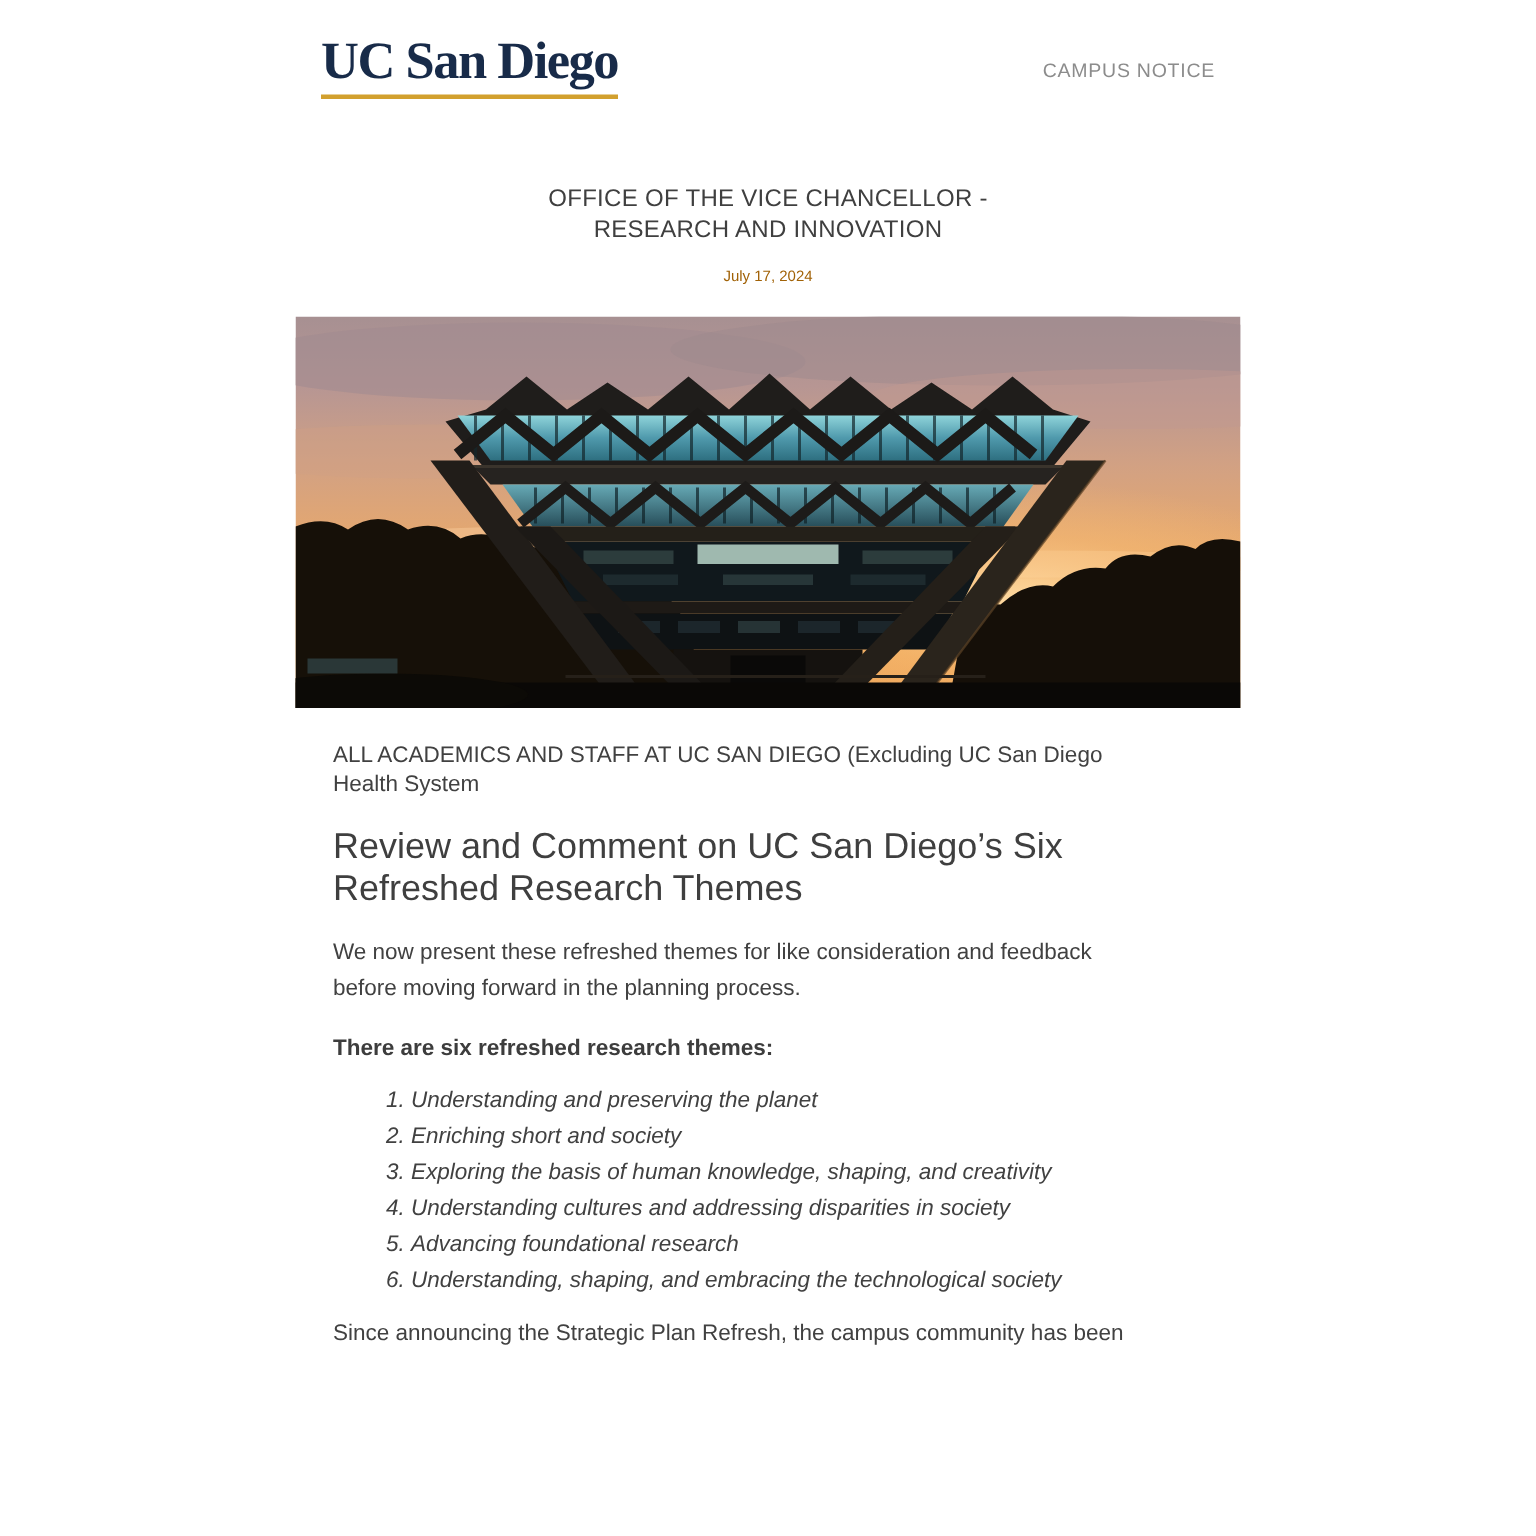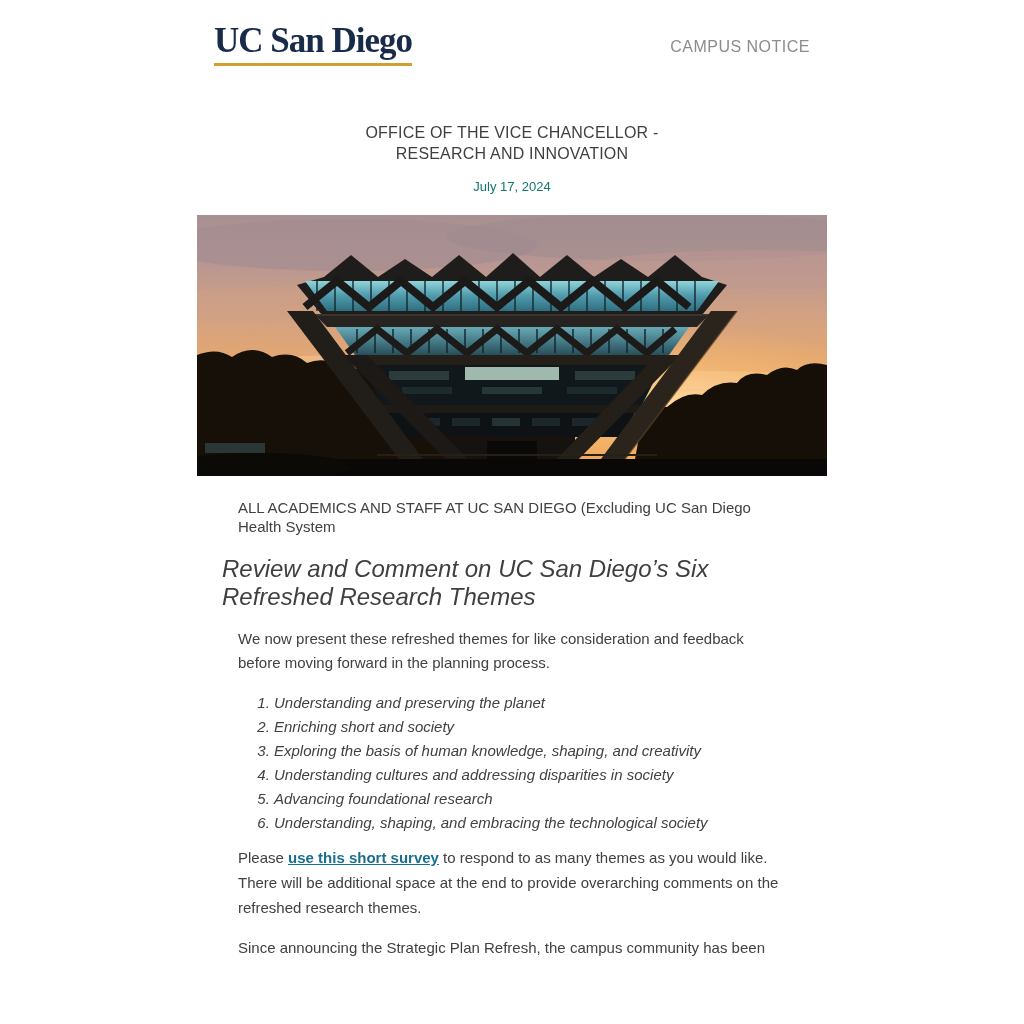--- a/index.html
+++ b/index.html
@@ -13,35 +13,35 @@
     font-family:"Liberation Sans", sans-serif;color:var(--text);
   }
   .email{width:630px;margin:0 auto;}
   
   .hdr{display:flex;justify-content:space-between;align-items:center;padding:22px 17px 0 17px;}
   .logo{
     font-family:"Liberation Serif", serif;font-weight:bold;font-size:35px;line-height:38px;
     color:var(--navy);letter-spacing:-1px;
     border-bottom:3px solid var(--gold);padding-bottom:3px;display:inline-block;
   }
-  .notice{font-size:16px;color:var(--muted);letter-spacing:.5px;margin-top:5px;font-weight:400;}
+  .notice{font-size:13px;color:var(--muted);letter-spacing:.5px;margin-top:5px;font-weight:400;}
   
   .mast{ text-align:center;margin-top:56px;}
   .office{font-size:16px;line-height:21px;color:var(--heading);white-space:pre-line;letter-spacing:.2px;}
-  .date{font-size:13px;color:#0f766e;margin-top:15px;}
+  .date{font-size:10px;color:#a16207;margin-top:15px;}
   
   .hero{margin:21px 0 0 0;width:630px;height:261px;display:block;}
   .hero svg{display:block;}
   
   .article{padding:0 25px;}
-  p{margin:16px;font-size:15px;line-height:24px;color:var(--text);}
+  p{margin:0;font-size:15px;line-height:24px;color:var(--text);}
   .recipient{margin-top:22px;line-height:19px;max-width:560px;}
   h1{
     margin:19px 0 0 0;font-size:24px;line-height:28px;font-weight:400;
-    color:var(--heading);white-space:pre-line;font-style:italic;
+    color:var(--heading);white-space:pre-line;
   }
   .p1{margin-top:21px;}
   .p2{margin-top:16px;max-width:545px;}
   .themes-heading{margin-top:16px;font-weight:bold;color:#3d3d3d;}
   ol{margin:11px 0 0 0;padding:0 0 0 52px;}
   li{font-size:15px;line-height:24px;color:var(--text);font-style:italic;}
   .survey-p{margin-top:10px;line-height:25px;}
   .survey-p a{color:var(--link);font-weight:bold;text-decoration:underline;cursor:pointer;}
   .p4{margin-top:11px;}
 </style>
@@ -147,28 +147,28 @@
 
   <div class="article">
     <p class="recipient">ALL ACADEMICS AND STAFF AT UC SAN DIEGO (Excluding UC San Diego Health System</p>
 
     <h1>Review and Comment on UC San Diego’s Six
 Refreshed Research Themes</h1>
 
 
     <p class="p2">We now present these refreshed themes for like consideration and feedback before moving forward in the planning process.</p>
 
+    <p class="themes-heading">There are six refreshed research themes:</p>
 
     <ol>
       <li>Understanding and preserving the planet</li>
       <li>Enriching short and society</li>
       <li>Exploring the basis of human knowledge, shaping, and creativity</li>
       <li>Understanding cultures and addressing disparities in society</li>
       <li>Advancing foundational research</li>
       <li>Understanding, shaping, and embracing the technological society</li>
     </ol>
 
-    <p class="survey-p"><span>Please </span><a>use this short survey</a><span> to respond to as many themes as you would like. There will be additional space at the end to provide overarching comments on the refreshed research themes.</span></p>
 
     <p class="p4">Since announcing the Strategic Plan Refresh, the campus community has been</p>
   </div>
 
 </div>
 
 </body></html>

